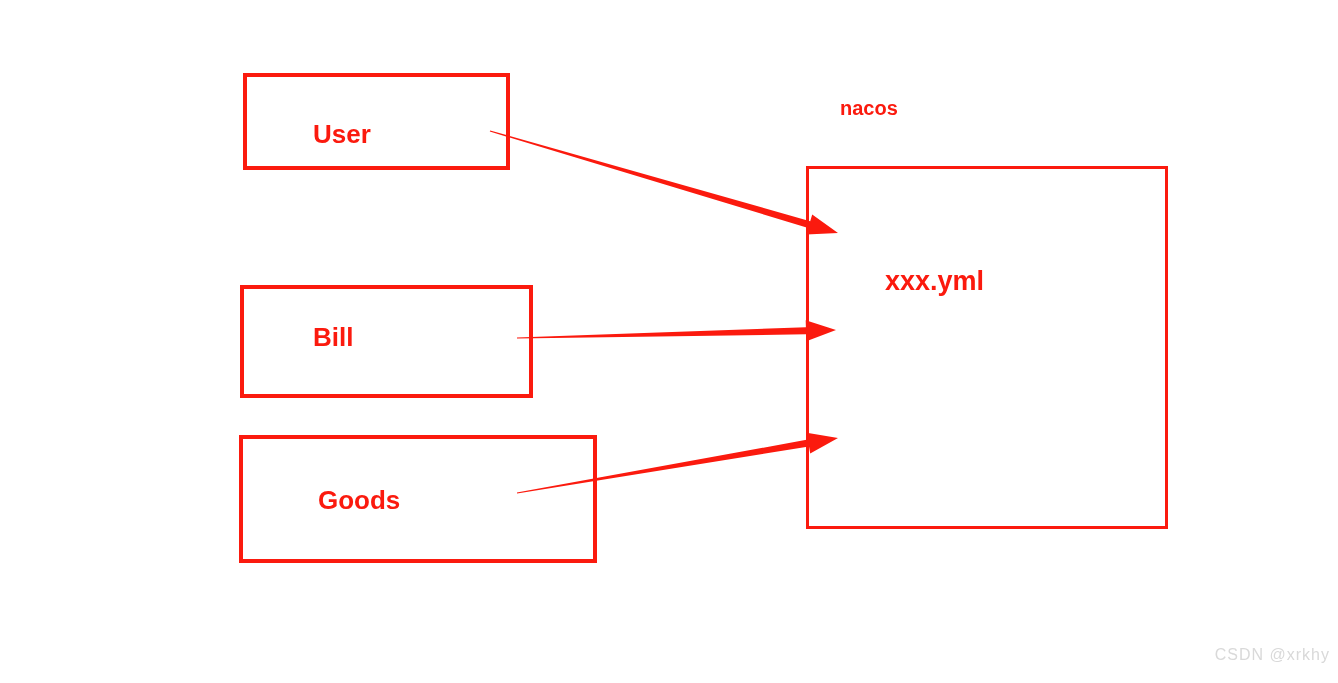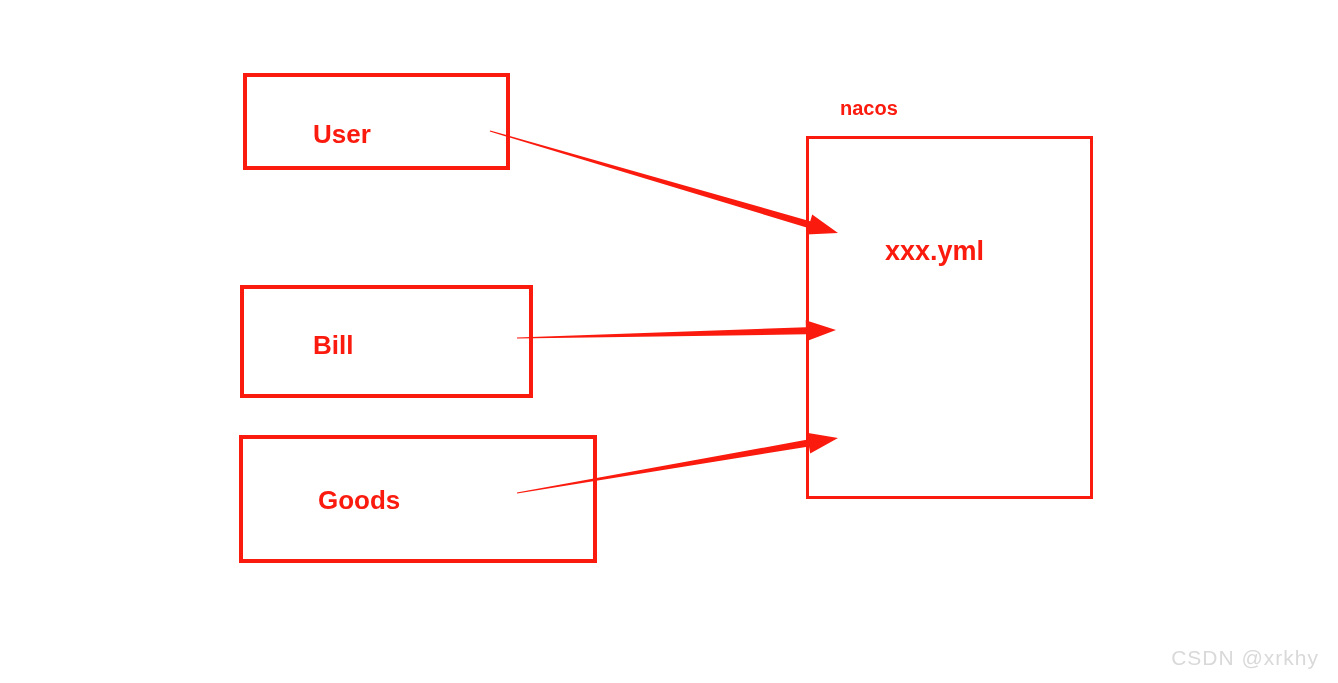--- a/index.html
+++ b/index.html
@@ -23,44 +23,44 @@
   }
   .node-label {
     position: absolute;
     font-weight: bold;
     font-size: 26px;
     white-space: nowrap;
   }
   #user-box   { left: 243px; top: 73px;  width: 267px; height: 97px;  border: 4px solid var(--accent); }
   #bill-box   { left: 240px; top: 285px; width: 293px; height: 113px; border: 4px solid var(--accent); }
   #goods-box  { left: 239px; top: 435px; width: 358px; height: 128px; border: 4px solid var(--accent); }
-  #nacos-box  { left: 806px; top: 136px; width: 287px; height: 363px; border: 3px solid var(--accent); }
+  #nacos-box  { left: 806px; top: 166px; width: 362px; height: 363px; border: 3px solid var(--accent); }
 
   #user-label  { left: 66px; top: 42px; }
-  #bill-label  { left: 69px; top: 41px; }
+  #bill-label  { left: 69px; top: 33px; }
   #goods-label { left: 75px; top: 46px; }
   #nacos-content-label { left: 76px; top: 97px; font-size: 27px; }
 
   #nacos-title {
     position: absolute;
     left: 840px; top: 97px;
     font-weight: bold;
     font-size: 20px;
     white-space: nowrap;
   }
   #arrow-layer {
     position: absolute;
     left: 0; top: 0;
     width: 1338px; height: 683px;
     pointer-events: none;
   }
   #watermark {
     position: absolute;
-    right: 19px; top: 646px;
-    font-size: 21px;
+    right: 8px; top: 646px;
+    font-size: 16px;
     color: #d9d9d9;
     letter-spacing: 1px;
     white-space: nowrap;
   }
 </style>
 </head>
 <body>
 
 <div id="canvas">
 

